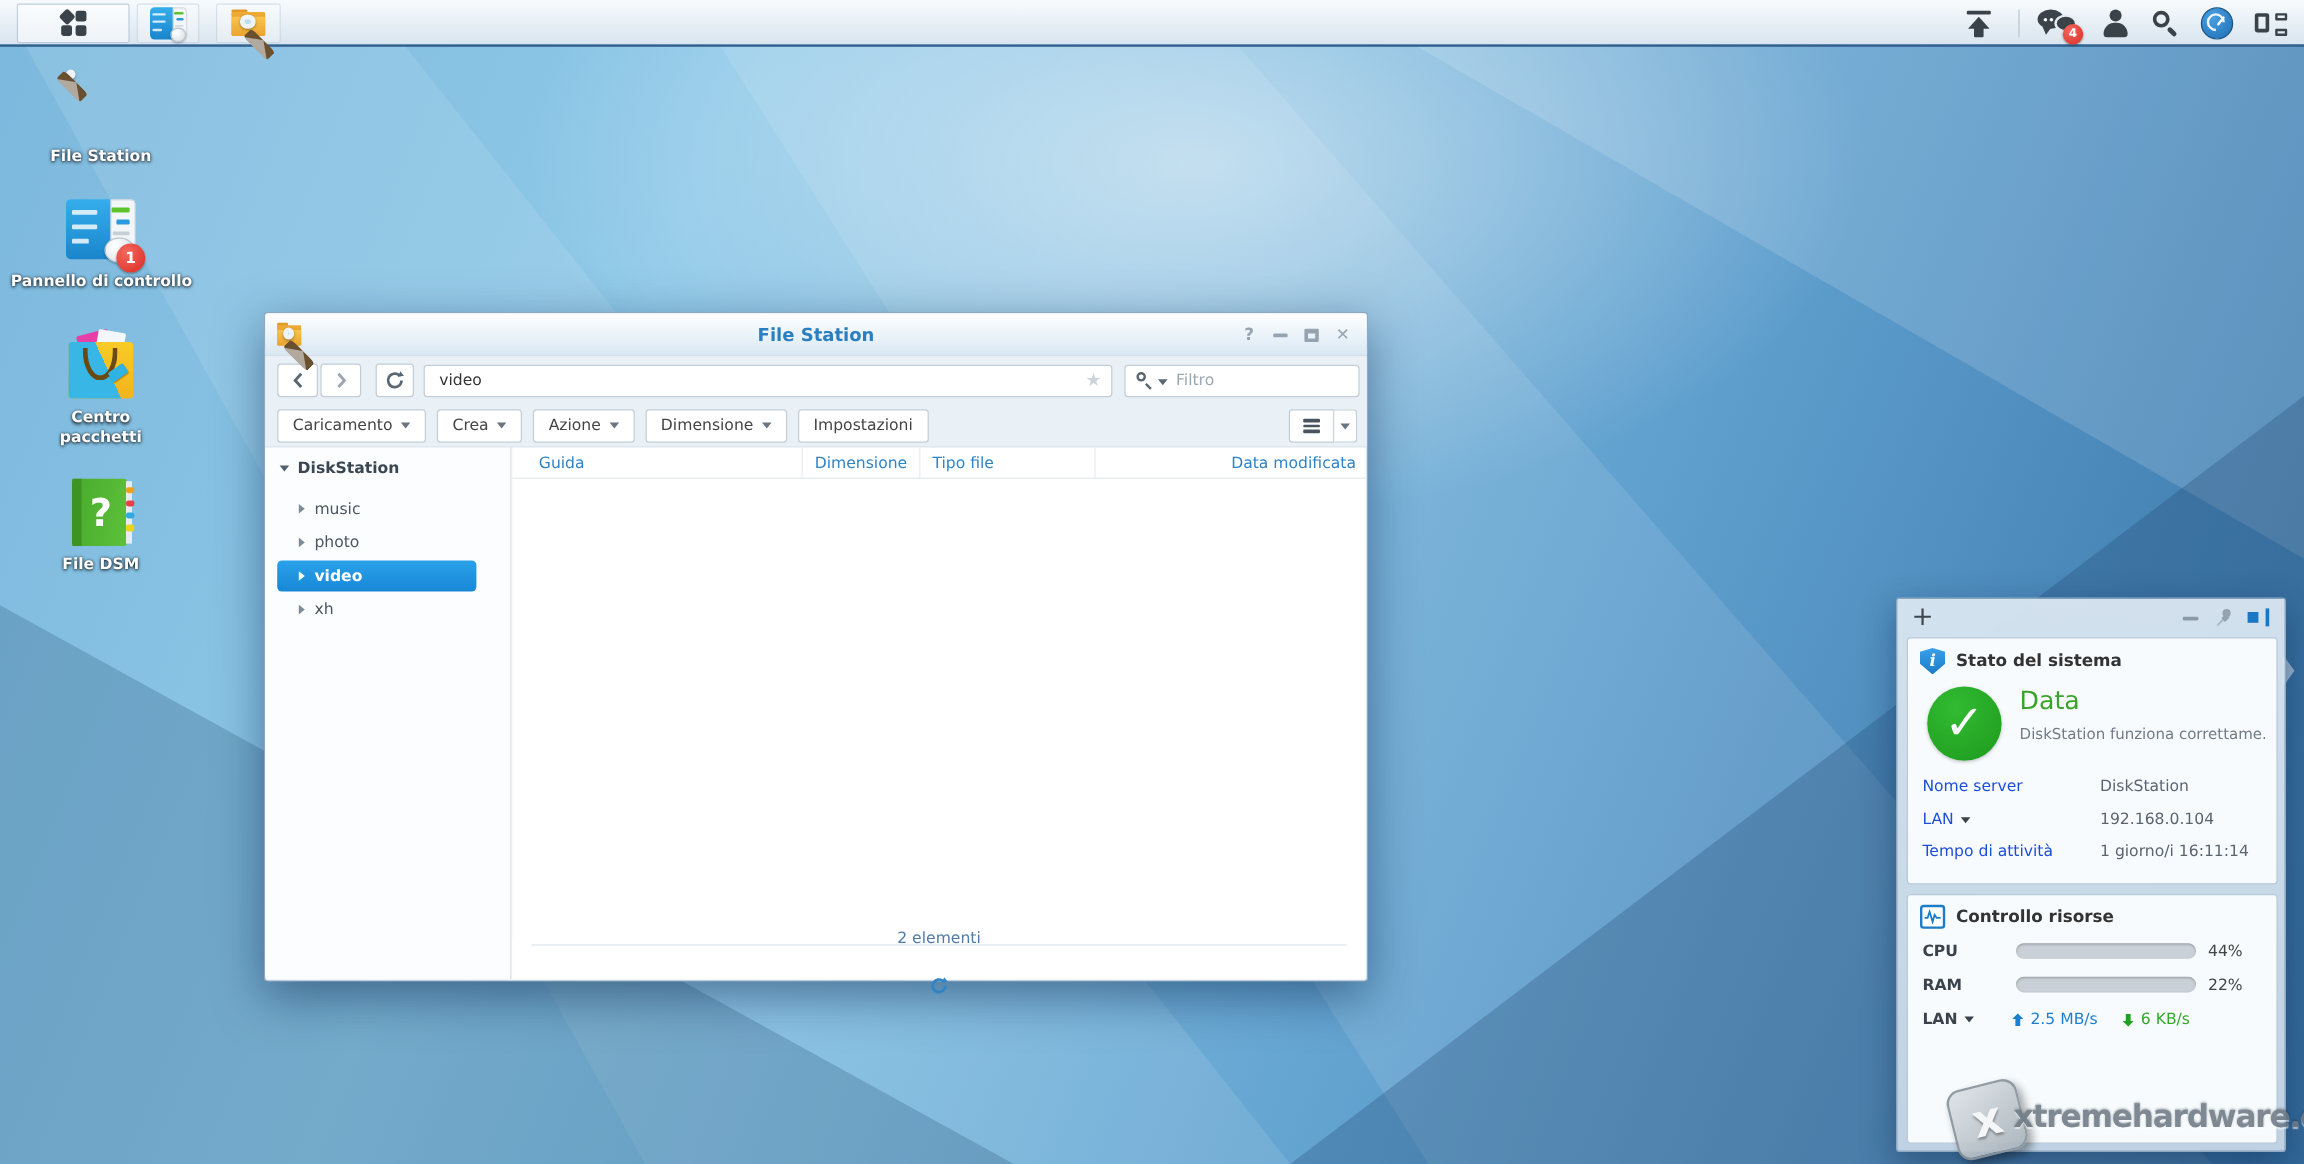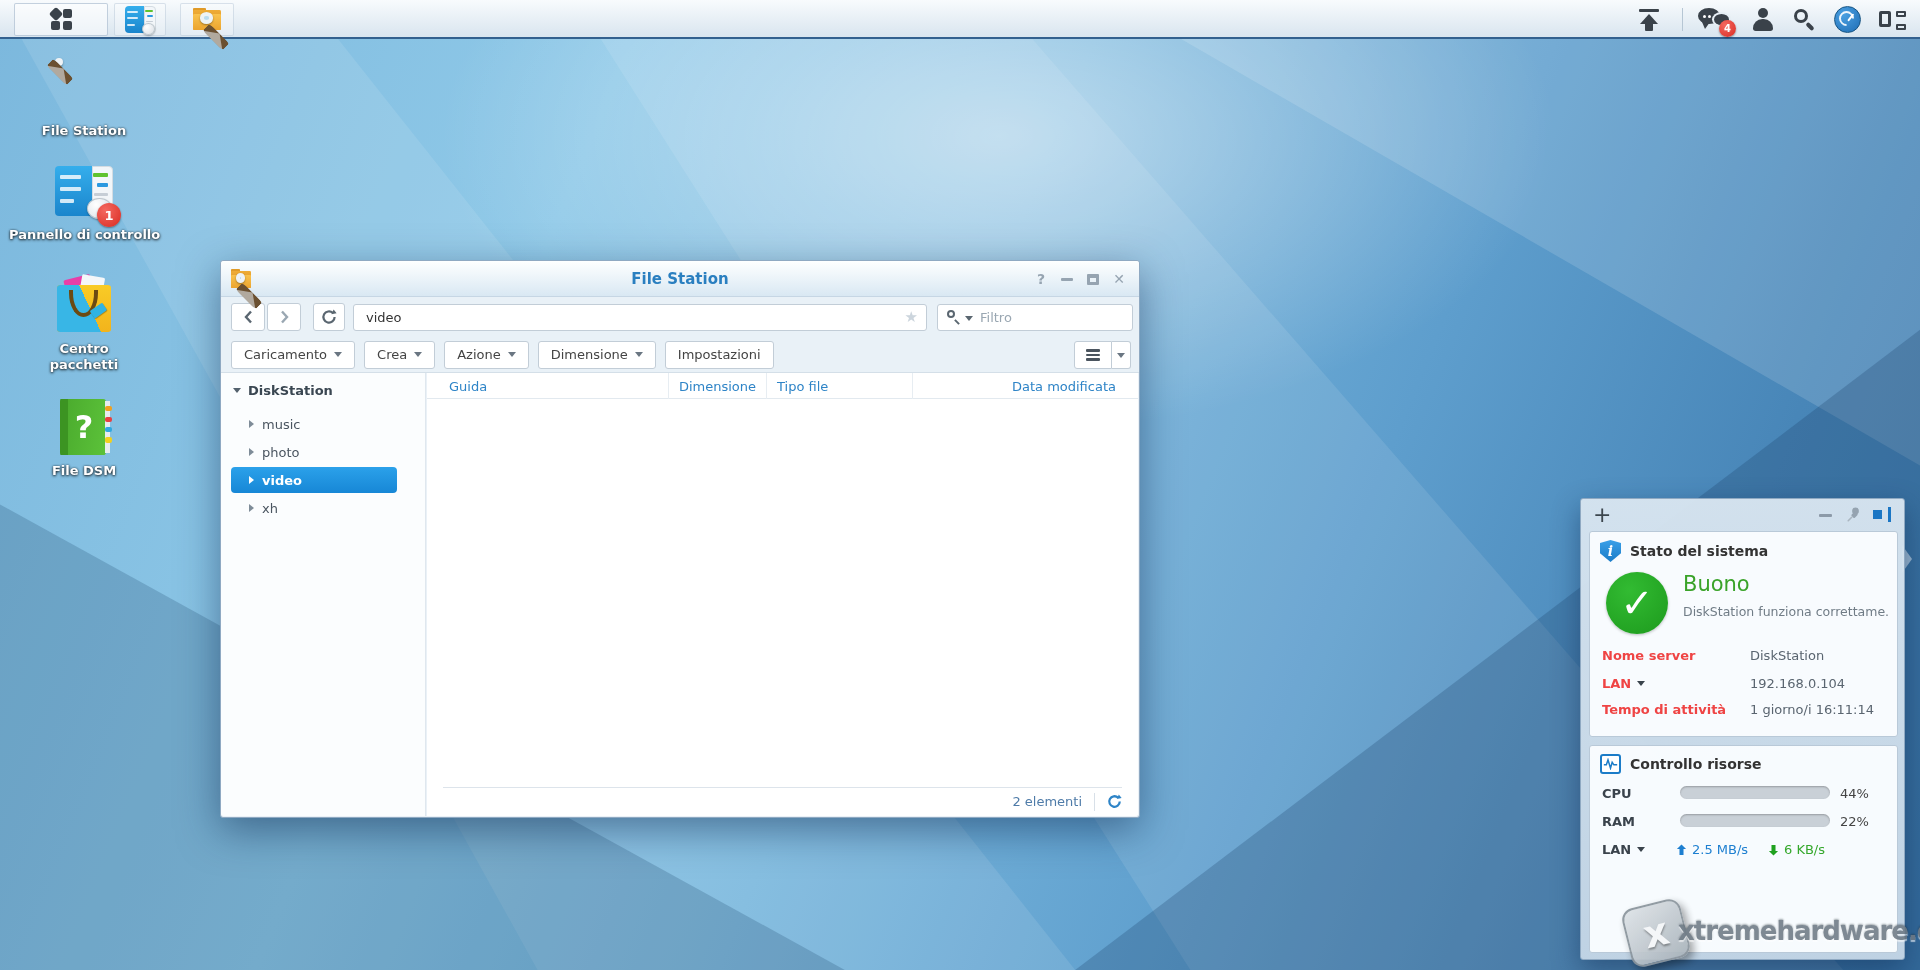--- a/index.html
+++ b/index.html
@@ -188,21 +188,21 @@
 
   .ic-film{position:relative;width:16px;height:16px;background:#4e5a6e;border-radius:2px;flex:0 0 auto;}
   .ic-film:before,.ic-film:after{content:"";position:absolute;top:2px;bottom:2px;width:2px;
     background:repeating-linear-gradient(180deg,#dfe5ea 0 1.5px,transparent 1.5px 3.6px);}
   .ic-film:before{left:1.5px;} .ic-film:after{right:1.5px;}
   .ic-film .mid{position:absolute;left:5px;top:4px;width:6px;height:8px;background:#f2f5f7;border-radius:1px;}
   .ic-film .ply{position:absolute;left:6.5px;top:6px;width:0;height:0;border-top:2px solid transparent;border-bottom:2px solid transparent;border-left:3.5px solid #2b8fd8;}
 
   .statusbar{position:absolute;left:206px;right:1px;bottom:1px;height:34px;background:#fff;border-radius:0 0 3px 0;}
   .statusbar .line{position:absolute;left:16px;right:16px;top:5px;height:1px;background:#dde4eb;}
-  .statusbar .inner{position:absolute;left:16px;right:16px;top:6px;height:27px;display:flex;align-items:center;justify-content:flex-end;gap:12px;}
+  .statusbar .inner{position:absolute;left:16px;right:16px;top:6px;height:27px;display:flex;align-items:center;justify-content:center;gap:12px;flex-direction:column;}
   .statusbar .cnt{color:#4e7ba8;font-size:13px;}
   .statusbar .vsep{width:1px;height:18px;background:#d8e0e8;}
 
   
   .ref-svg{display:block;}
 
   
   .panel{position:absolute;left:1580px;top:498px;width:325px;height:462px;z-index:15;
     background:linear-gradient(rgba(216,229,240,.96),rgba(196,214,230,.96));
     border:1px solid #8fa9c2;border-radius:3px;box-shadow:0 10px 28px rgba(10,40,80,.45);}
@@ -221,21 +221,21 @@
     display:flex;align-items:center;justify-content:center;color:#fff;
     font-family:"DejaVu Serif",serif;font-style:italic;font-weight:bold;font-size:14px;}
   .ic-res{width:21px;height:20px;background:#fff;border:2.5px solid #1b7cc8;border-radius:3px;display:flex;align-items:center;justify-content:center;}
 
   .okcircle{position:absolute;left:16px;top:40px;width:62px;height:62px;border-radius:50%;
     background:radial-gradient(circle at 38% 30%,#32bb32,#1d9a1d);display:flex;align-items:center;justify-content:center;
     color:#fff;font-size:40px;font-weight:bold;box-shadow:0 1px 3px rgba(0,0,0,.25);}
   .state{position:absolute;left:93px;top:40px;font-size:21px;color:var(--status-good,#3aa329);}
   .statedesc{position:absolute;left:93px;top:72px;font-size:12.5px;color:#707c86;width:205px;white-space:nowrap;overflow:hidden;}
   .kv{position:absolute;left:12px;right:12px;height:22px;display:flex;align-items:center;}
-  .kv .k{font-size:13px;font-weight:bold;color:#ef4444;display:flex;align-items:center;gap:6px;}
+  .kv .k{font-size:13px;font-weight:normal;color:#1d4ed8;display:flex;align-items:center;gap:6px;}
   .kv .v{position:absolute;left:148px;font-size:13px;color:#5a6570;}
   .kv .car-down{border-top-color:#3a434c;}
 
   .meter{position:absolute;left:90px;width:150px;height:13px;border-radius:7px;background:#c9d0d7;
     box-shadow:inset 0 1px 2px rgba(0,0,0,.25);overflow:hidden;}
   .meter .fill{height:100%;border-radius:7px 0 0 7px;background:linear-gradient(180deg,#4fb0f2,#1b7fd8);}
   .pct{position:absolute;left:250px;font-size:13px;color:#444;}
   .mlabel{position:absolute;left:12px;font-size:13px;font-weight:bold;color:#3a434c;display:flex;align-items:center;gap:6px;}
   .net-up{color:var(--chart-blue,#1d7fd0);font-size:13px;}
   .net-down{color:var(--chart-green,#1fa11f);font-size:13px;}
@@ -509,21 +509,21 @@
         <span class="car-right"></span>
           <span>xh</span>
         </span>
     </div>
 
     <div class="listpane">
       <div class="thead">
         <span class="th" style="left:0;width:242px;padding-left:22px;">Guida</span>
         <span class="th rt" style="left:242px;width:98px;padding-right:10px;">Dimensione</span>
         <span class="th" style="left:340px;width:146px;padding-left:10px;">Tipo file</span>
-        <span class="th rt" style="left:486px;right:0;padding-right:22px;border-right:none;">Data modificata</span>
+        <span class="th rt" style="left:486px;right:0;padding-right:8px;border-right:none;">Data modificata</span>
       </div>
 
     </div>
 
     <div class="statusbar">
       <span class="line"></span>
       <span class="inner">
         <span class="cnt">2 elementi</span>
         <span class="vsep"></span>
         <span style="cursor:pointer;display:flex;">
@@ -552,21 +552,21 @@
           <span class="br"></span>
         </span>
     </div>
 
     <div class="card" style="top:32px;height:206px;">
       <div class="card-hd">
         <span class="ic-shield">i</span>
         <span>Stato del sistema</span>
       </div>
       <span class="okcircle">✓</span>
-      <span class="state">Buono</span>
+      <span class="state">Data</span>
       <span class="statedesc">DiskStation funziona correttame...</span>
       <div class="kv" style="top:112px;">
         <span class="k">Nome server</span>
         <span class="v">DiskStation</span>
       </div>
       <div class="kv" style="top:140px;">
         <span class="k">
             <span>LAN</span>
             <span class="car-down"></span>
           </span>

